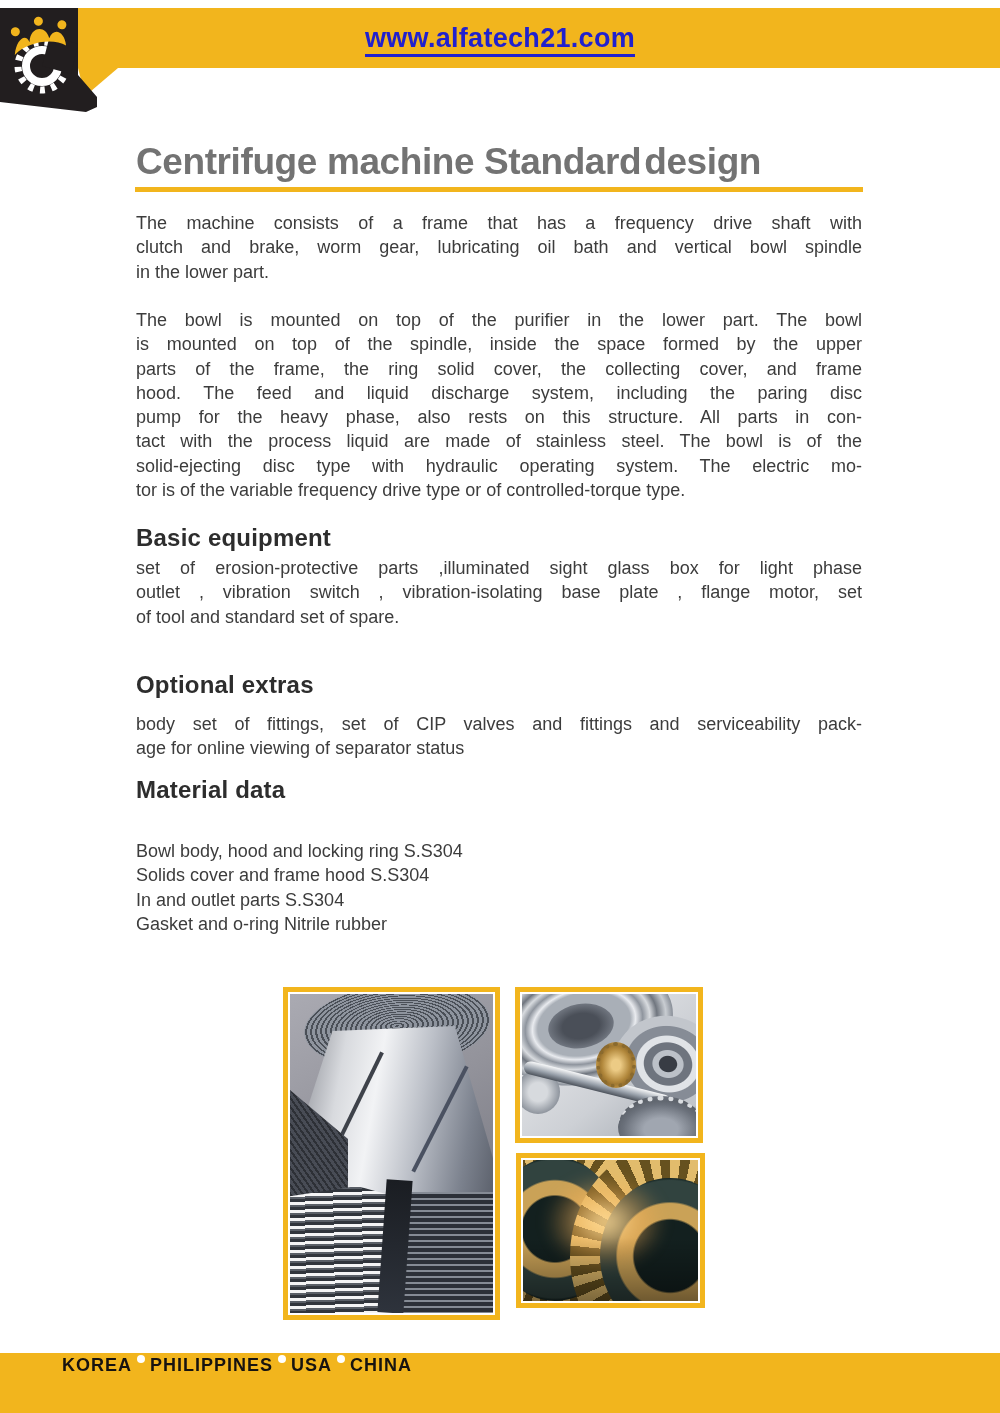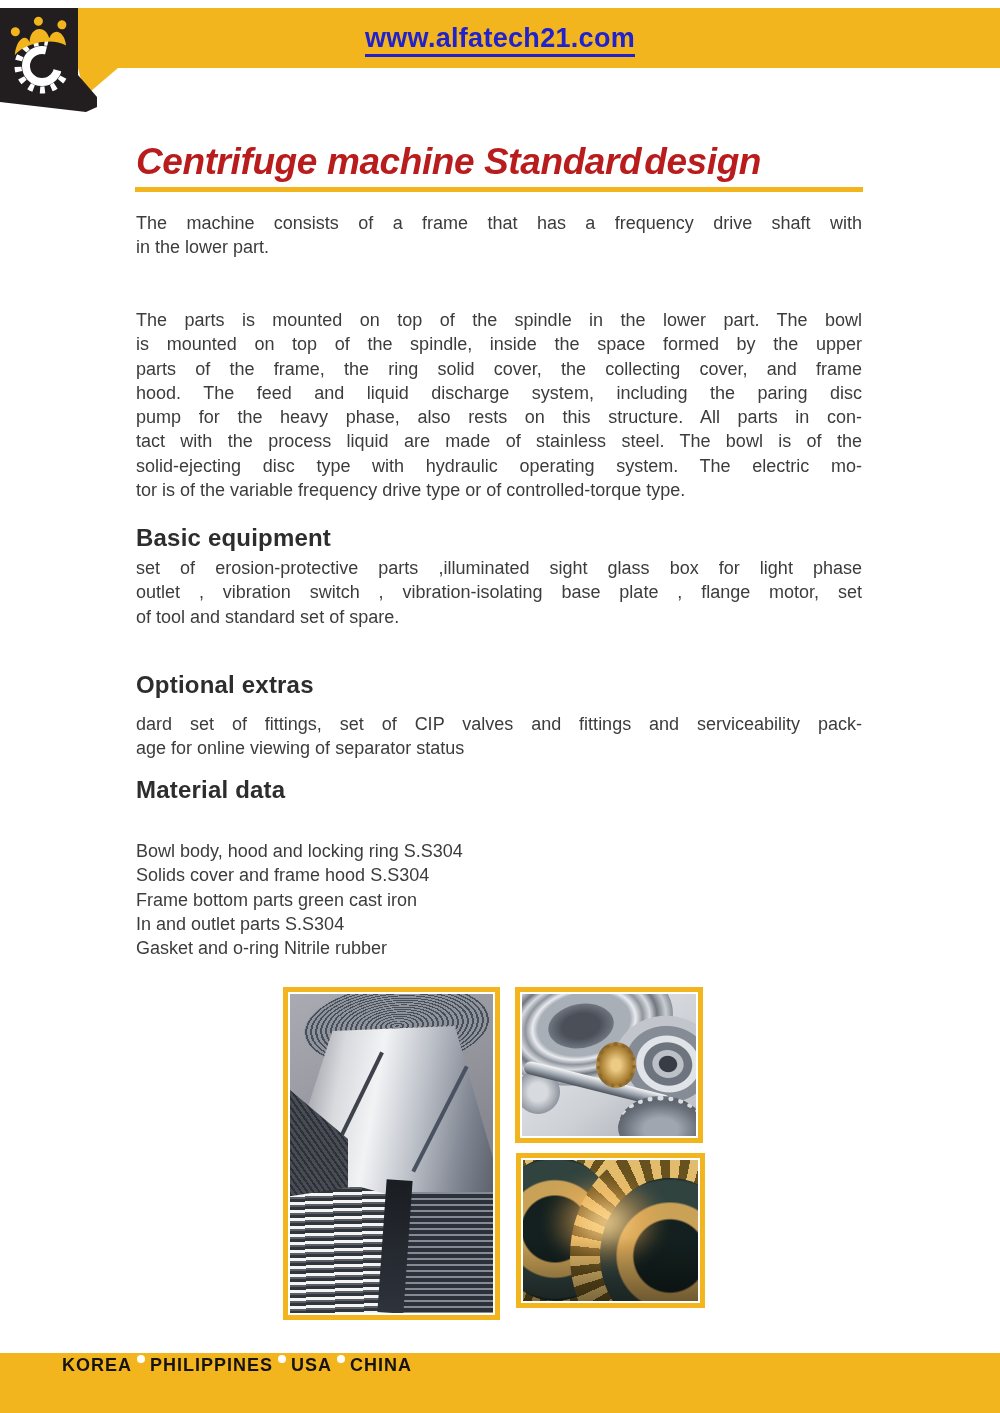--- a/index.html
+++ b/index.html
@@ -11,22 +11,22 @@
   .band-flap{position:absolute;left:78px;top:68px;width:40px;height:28px;background:#F2B51D;
              clip-path:polygon(0 0,100% 0,18% 100%);z-index:1;}
   .badge{position:absolute;left:0;top:8px;width:118px;height:105px;background:#221E1F;z-index:2;
          clip-path:polygon(0 0,78px 0,78px 67px,97px 89px,97px 99px,86px 104px,0 94px);}
   .badge svg{position:absolute;left:2px;top:8px;}
   .url-wrap{position:absolute;left:0;top:24px;width:1000px;text-align:center;z-index:3;}
   .url{display:inline-block;font-size:27px;font-weight:bold;color:#2121CE;
        border-bottom:3px solid #2121CE;letter-spacing:0.3px;line-height:1.1;text-decoration:none;}
 
   
-  .title{position:absolute;left:136px;top:141px;font-size:37px;font-weight:bold;color:#b91c1c;
-         letter-spacing:-0.4px;white-space:nowrap;font-style:italic;}
+  .title{position:absolute;left:136px;top:141px;font-size:37px;font-weight:bold;color:#737373;
+         letter-spacing:-0.4px;white-space:nowrap;}
   .title .tight{margin-left:3px;}
   .rule{position:absolute;left:135px;top:187px;width:728px;height:5px;background:#F2B51D;}
 
   .tblock{position:absolute;left:136px;width:726px;font-size:18px;line-height:24.3px;color:#3c3c3c;}
   .tblock .ln{text-align:justify;text-align-last:justify;}
   .tblock .ln.last{text-align-last:left;}
   .tblock .ln.plain{text-align:left;text-align-last:left;}
 
   .h2{position:absolute;left:136px;font-size:24px;font-weight:bold;color:#2d2d2d;letter-spacing:0.2px;}
 
@@ -121,52 +121,52 @@
     <a class="url" href="#">www.alfatech21.com</a>
   </div>
 
   <div class="title">
     <span>Centrifuge machine Standard</span><span class="tight">design</span>
   </div>
   <div class="rule"></div>
 
   <div class="tblock" style="top:211px;">
     <div class="ln">The machine consists of a frame that has a frequency drive shaft with</div>
+    <div class="ln">clutch and brake, worm gear, lubricating oil bath and vertical bowl spindle</div>
     <div class="ln last">in the lower part.</div>
   </div>
 
   <div class="tblock" style="top:308px;">
-    <div class="ln">The parts is mounted on top of the spindle in the lower part. The bowl</div>
+    <div class="ln">The bowl is mounted on top of the purifier in the lower part. The bowl</div>
     <div class="ln">is mounted on top of the spindle, inside the space formed by the upper</div>
     <div class="ln">parts of the frame, the ring solid cover, the collecting cover, and frame</div>
     <div class="ln">hood. The feed and liquid discharge system, including the paring disc</div>
     <div class="ln">pump for the heavy phase, also rests on this structure. All parts in con-</div>
     <div class="ln">tact with the process liquid are made of stainless steel. The bowl is of the</div>
     <div class="ln">solid-ejecting disc type with hydraulic operating system. The electric mo-</div>
     <div class="ln last">tor is of the variable frequency drive type or of controlled-torque type.</div>
   </div>
 
   <div class="h2" style="top:524px;">Basic equipment</div>
   <div class="tblock" style="top:556px;">
     <div class="ln">set of erosion-protective parts ,illuminated sight glass box for light phase</div>
     <div class="ln">outlet , vibration switch , vibration-isolating base plate , flange motor, set</div>
     <div class="ln last">of tool and standard set of spare.</div>
   </div>
 
   <div class="h2" style="top:671px;">Optional extras</div>
   <div class="tblock" style="top:712px;">
-    <div class="ln">dard set of fittings, set of CIP valves and fittings and serviceability pack-</div>
+    <div class="ln">body set of fittings, set of CIP valves and fittings and serviceability pack-</div>
     <div class="ln last">age for online viewing of separator status</div>
   </div>
 
   <div class="h2" style="top:776px;">Material data</div>
   <div class="tblock" style="top:839px;">
     <div class="ln plain">Bowl body, hood and locking ring S.S304</div>
     <div class="ln plain">Solids cover and frame hood S.S304</div>
-    <div class="ln plain">Frame bottom parts green cast iron</div>
     <div class="ln plain">In and outlet parts S.S304</div>
     <div class="ln plain">Gasket and o-ring Nitrile rubber</div>
   </div>
 
   <div class="frame" style="left:283px;top:987px;width:217px;height:333px;">
     <div class="ph ph1">
       <div class="rings"></div>
       <div class="cone"></div>
       <div class="slit1"></div>
       <div class="slit2"></div>

